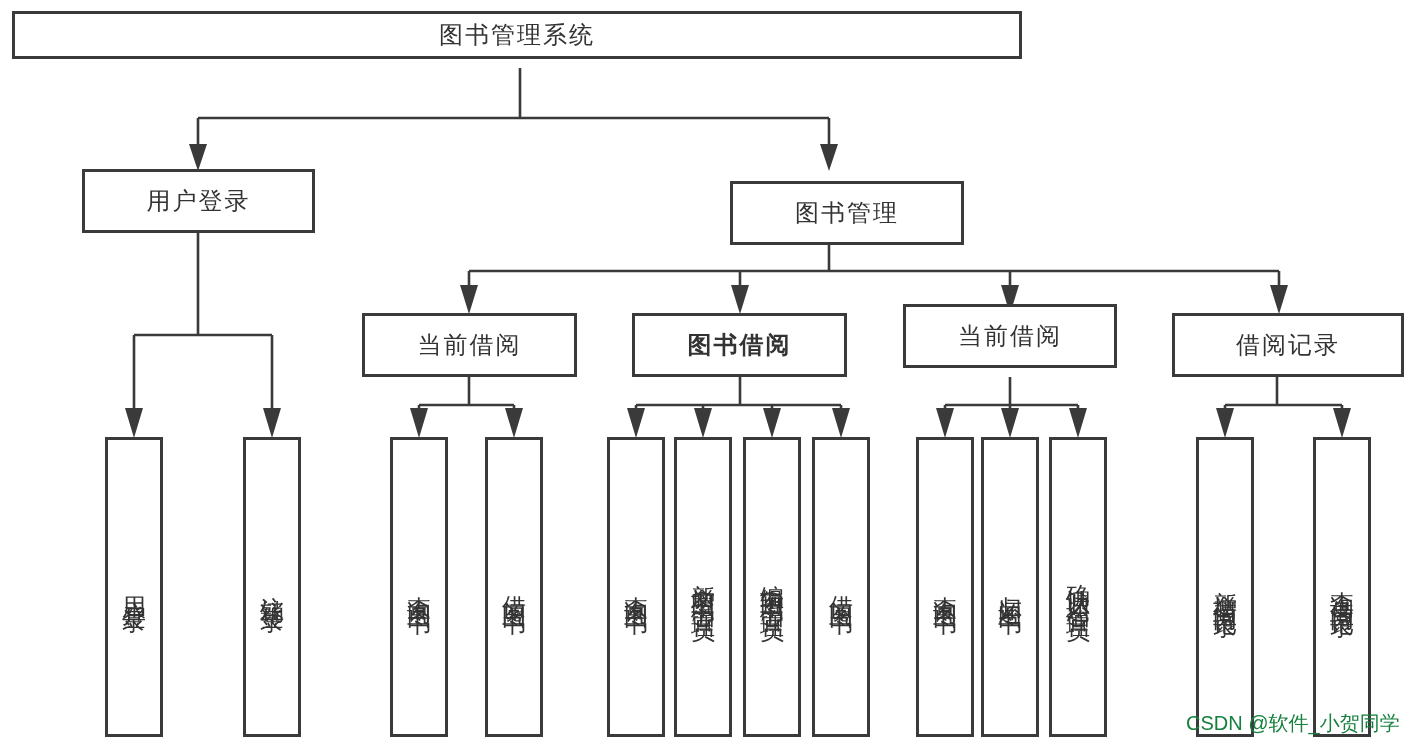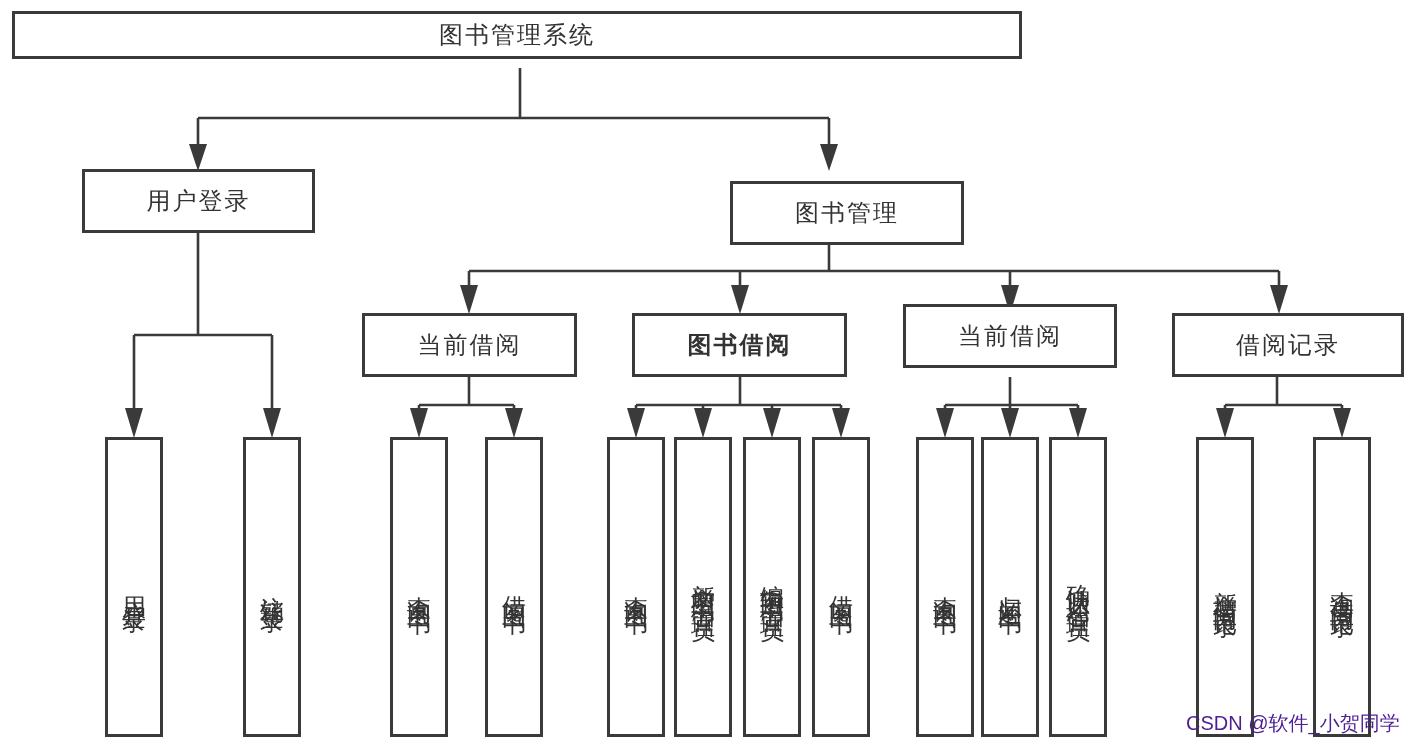--- a/index.html
+++ b/index.html
@@ -66,21 +66,21 @@
     font-size: 24px;
     letter-spacing: 5px;
     line-height: 1;
     white-space: nowrap;
   }
   .watermark {
     position: absolute;
     left: 1186px;
     top: 710px;
     font-size: 20px;
-    color: #4c1d95;
+    color: #15803d;
     z-index: 5;
     white-space: nowrap;
   }
 </style>
 </head>
 <body>
 
 <div class="stage">
 
   <svg class="connectors" viewBox="0 0 1405 747" xmlns="http://www.w3.org/2000/svg">

